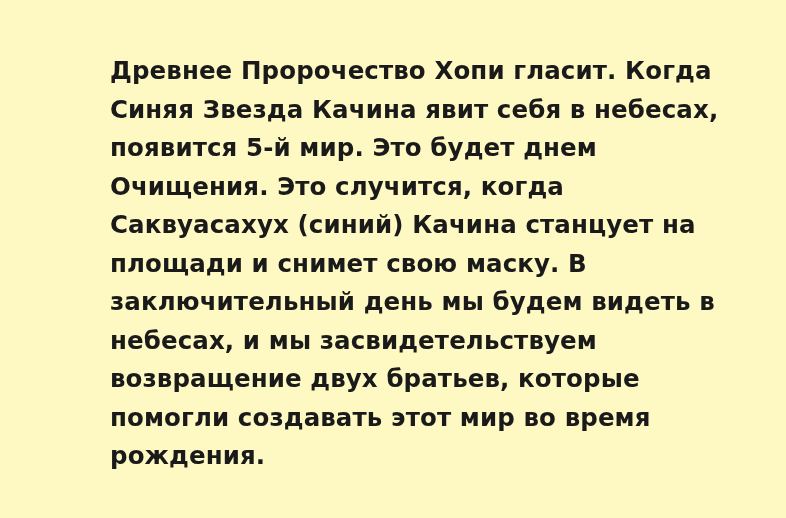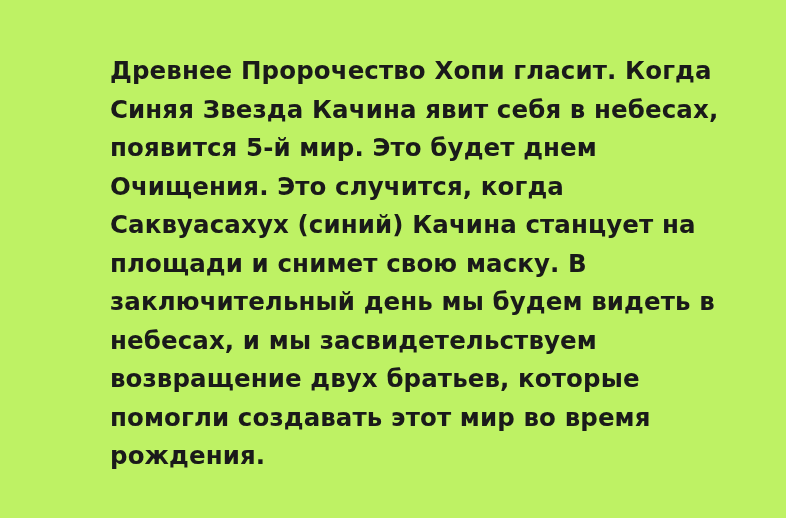--- a/index.html
+++ b/index.html
@@ -10,21 +10,21 @@
     width: 786px;
     height: 518px;
     background: #ffffff;
     font-family: "DejaVu Sans", sans-serif;
     overflow: hidden;
   }
   .page {
     position: relative;
     width: 786px;
     height: 518px;
-    background: #bef264;
+    background: #fef9c3;
     box-sizing: border-box;
     padding-left: 48px;
   }
   .prophecy-text {
     position: absolute;
     left: 110px;
     top: 52px;
     width: 640px;
     margin: 0;
     font-family: "DejaVu Sans", sans-serif;

